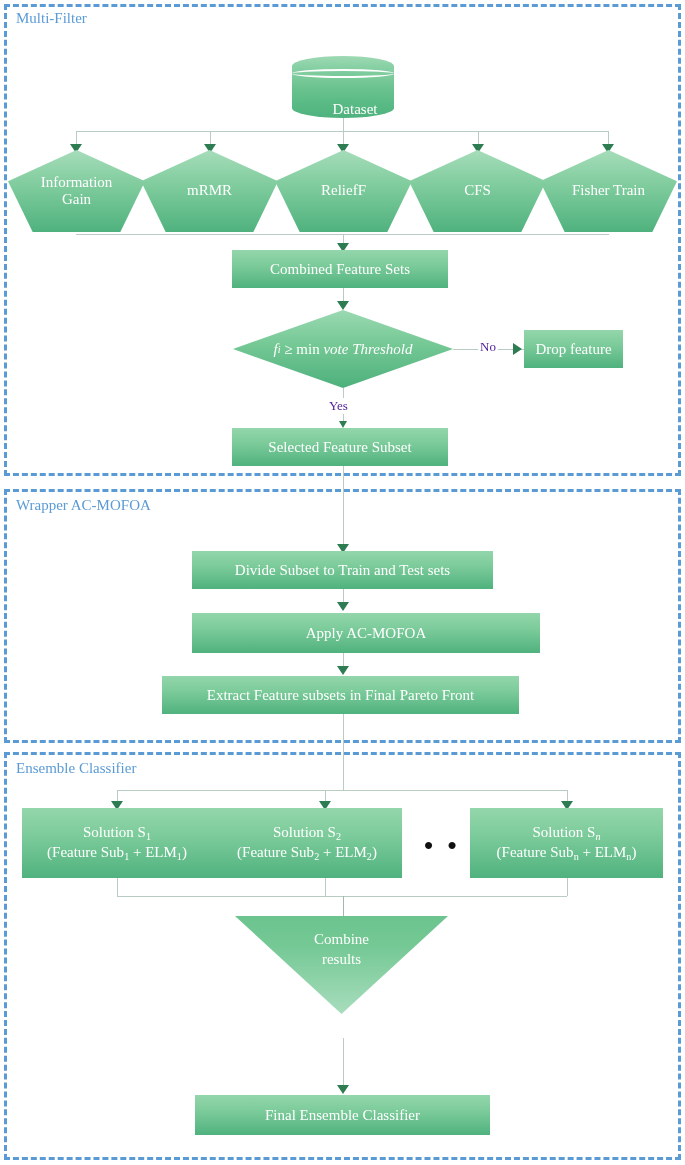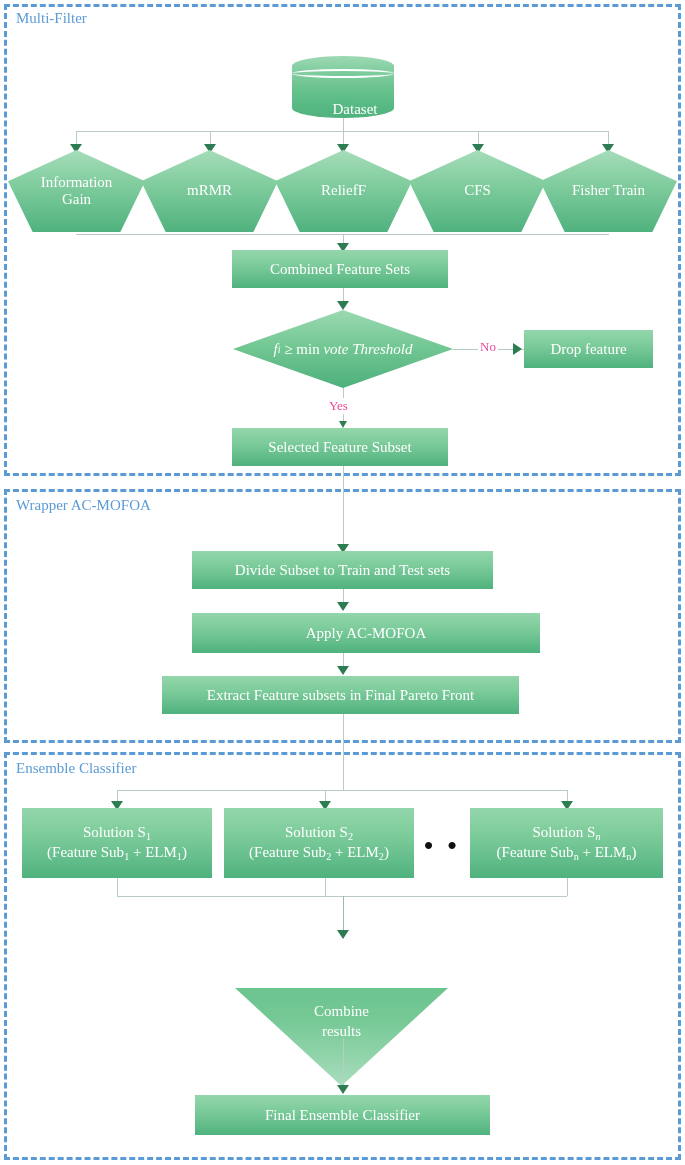--- a/index.html
+++ b/index.html
@@ -58,21 +58,21 @@
 
   
   .vline{position:absolute;width:1px;background:#b9ccc2;}
   .vline.dark{background:#9fb9ac;}
   .hline{position:absolute;height:1px;background:#b9ccc2;}
   .arrow-d{position:absolute;width:0;height:0;border-left:6px solid transparent;
            border-right:6px solid transparent;border-top:9px solid #2e7d52;}
   .arrow-d.small{border-left-width:4px;border-right-width:4px;border-top-width:7px;}
   .arrow-r{position:absolute;width:0;height:0;border-top:6px solid transparent;
            border-bottom:6px solid transparent;border-left:9px solid #2e7d52;}
-  .edge-label{position:absolute;color:#ec4899;font-size:13px;background:#fff;
+  .edge-label{position:absolute;color:#4c1d95;font-size:13px;background:#fff;
               padding:0 2px;white-space:nowrap;}
   .dots{position:absolute;color:#111;font-size:26px;letter-spacing:4px;
         font-family:"Liberation Serif",serif;font-weight:bold;line-height:1;}
 
   sub{font-size:0.68em;vertical-align:-0.25em;}
   .ital{font-style:italic;}
 </style>
 </head>
 <body>
 
@@ -142,21 +142,21 @@
     <div class="diamond-txt">
       <span class="ital">f</span><sub class="ital">i</sub>&nbsp;
       <span>≥ min</span>&nbsp;
       <span class="ital">vote Threshold</span>
     </div>
   </div>
 
   <div class="hline" style="left:453px;top:349px;width:71px;"></div>
   <div class="edge-label" style="left:478px;top:339px;">No</div>
   <div class="arrow-r" style="left:513px;top:343px;"></div>
-  <div class="node rect" style="left:524px;top:330px;width:129px;height:38px;">
+  <div class="node rect" style="left:524px;top:330px;width:99px;height:38px;">
     <span>Drop feature</span>
   </div>
 
   <div class="vline" style="left:343px;top:388px;height:14px;"></div>
   <div class="edge-label" style="left:327px;top:398px;">Yes</div>
   <div class="vline" style="left:343px;top:414px;height:8px;"></div>
   <div class="arrow-d small" style="left:339px;top:421px;"></div>
 
   <div class="node rect" style="left:232px;top:428px;width:216px;height:38px;">
     <span>Selected Feature Subset</span>
@@ -195,21 +195,21 @@
 
   <div class="node rect" style="left:22px;top:808px;width:190px;height:70px;flex-direction:column;">
     <span>
       <span>Solution S</span><sub>1</sub>
     </span>
     <span>
       <span>(Feature Sub</span><sub>1</sub><span> + ELM</span><sub>1</sub><span>)</span>
     </span>
   </div>
 
-  <div class="node rect" style="left:224px;top:808px;width:190px;height:70px;flex-direction:column;">
+  <div class="node rect" style="left:212px;top:808px;width:190px;height:70px;flex-direction:column;">
     <span>
       <span>Solution S</span><sub>2</sub>
     </span>
     <span>
       <span>(Feature Sub</span><sub>2</sub><span> + ELM</span><sub>2</sub><span>)</span>
     </span>
   </div>
 
   <div class="dots" style="left:424px;top:833px;">• • •</div>
 
@@ -223,21 +223,21 @@
   </div>
 
   <div class="vline" style="left:117px;top:878px;height:18px;"></div>
   <div class="vline" style="left:325px;top:878px;height:18px;"></div>
   <div class="vline" style="left:567px;top:878px;height:18px;"></div>
   <div class="hline" style="left:117px;top:896px;width:450px;"></div>
 
   <div class="vline dark" style="left:343px;top:896px;height:36px;"></div>
   <div class="arrow-d" style="left:337px;top:930px;"></div>
 
-  <div class="tri-wrap" style="left:235px;top:988px;width:213px;height:98px;">
+  <div class="tri-wrap" style="left:235px;top:916px;width:213px;height:98px;">
     <div class="tri-shape"></div>
     <div class="tri-txt">
       <div>Combine</div>
       <div>results</div>
     </div>
   </div>
 
   <div class="vline" style="left:343px;top:1038px;height:48px;"></div>
   <div class="arrow-d" style="left:337px;top:1085px;"></div>
 

